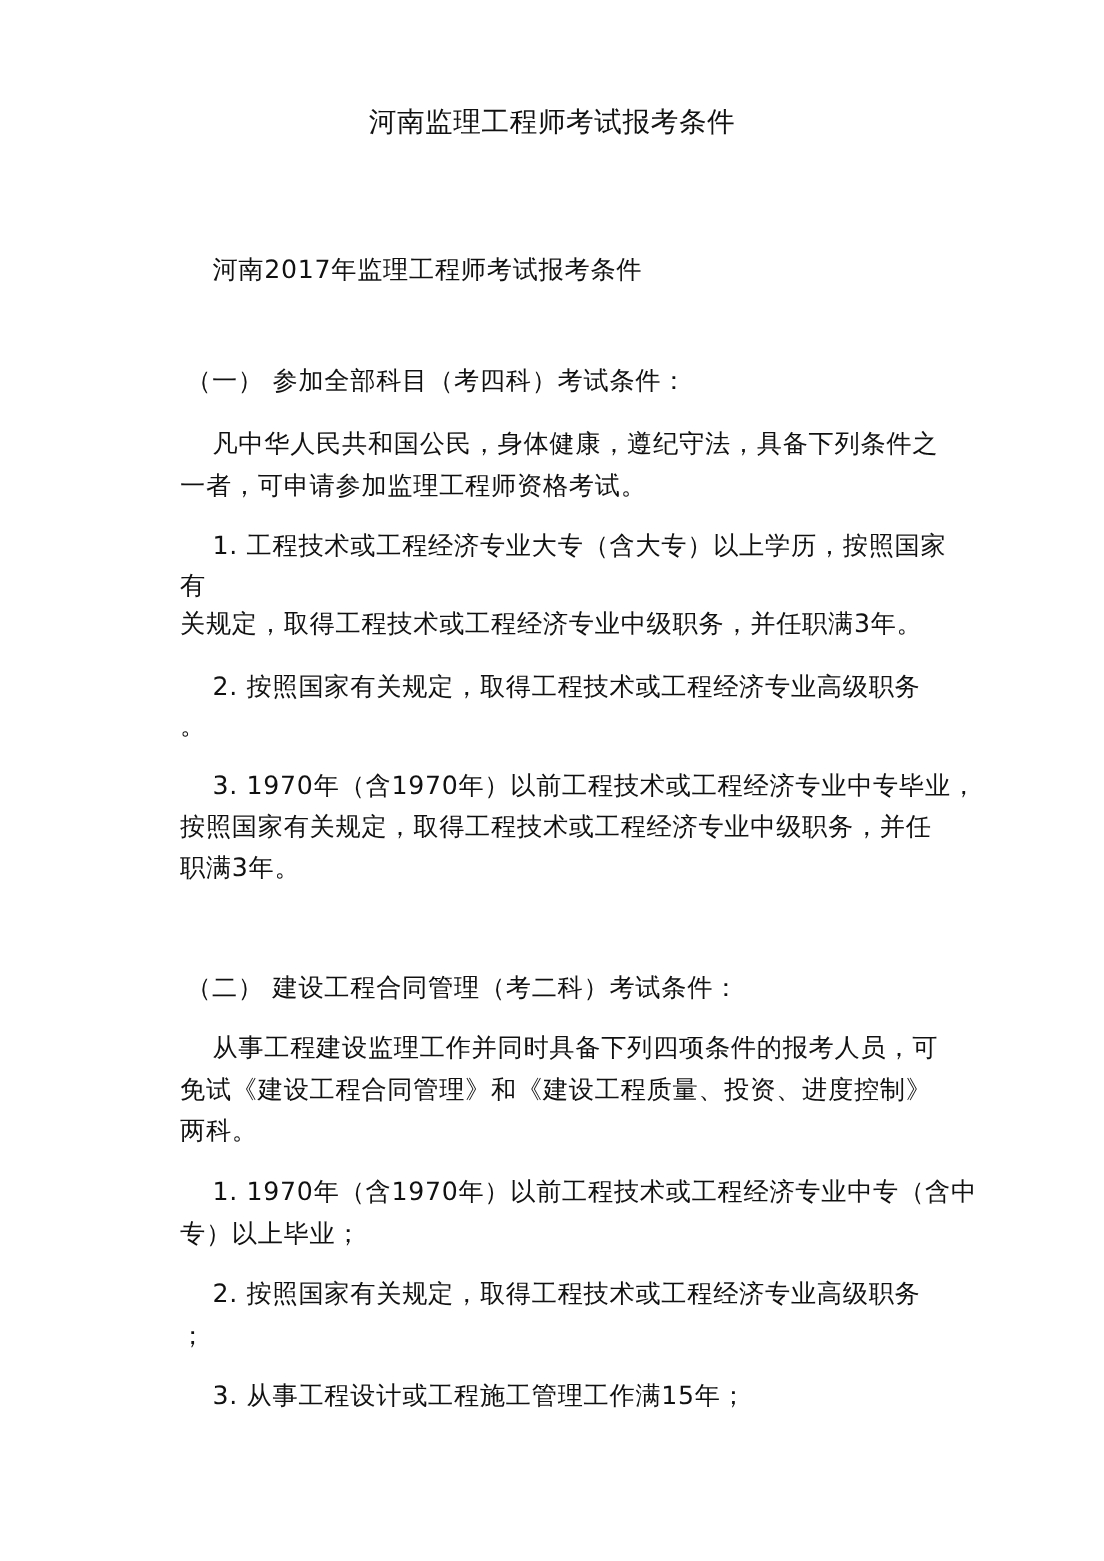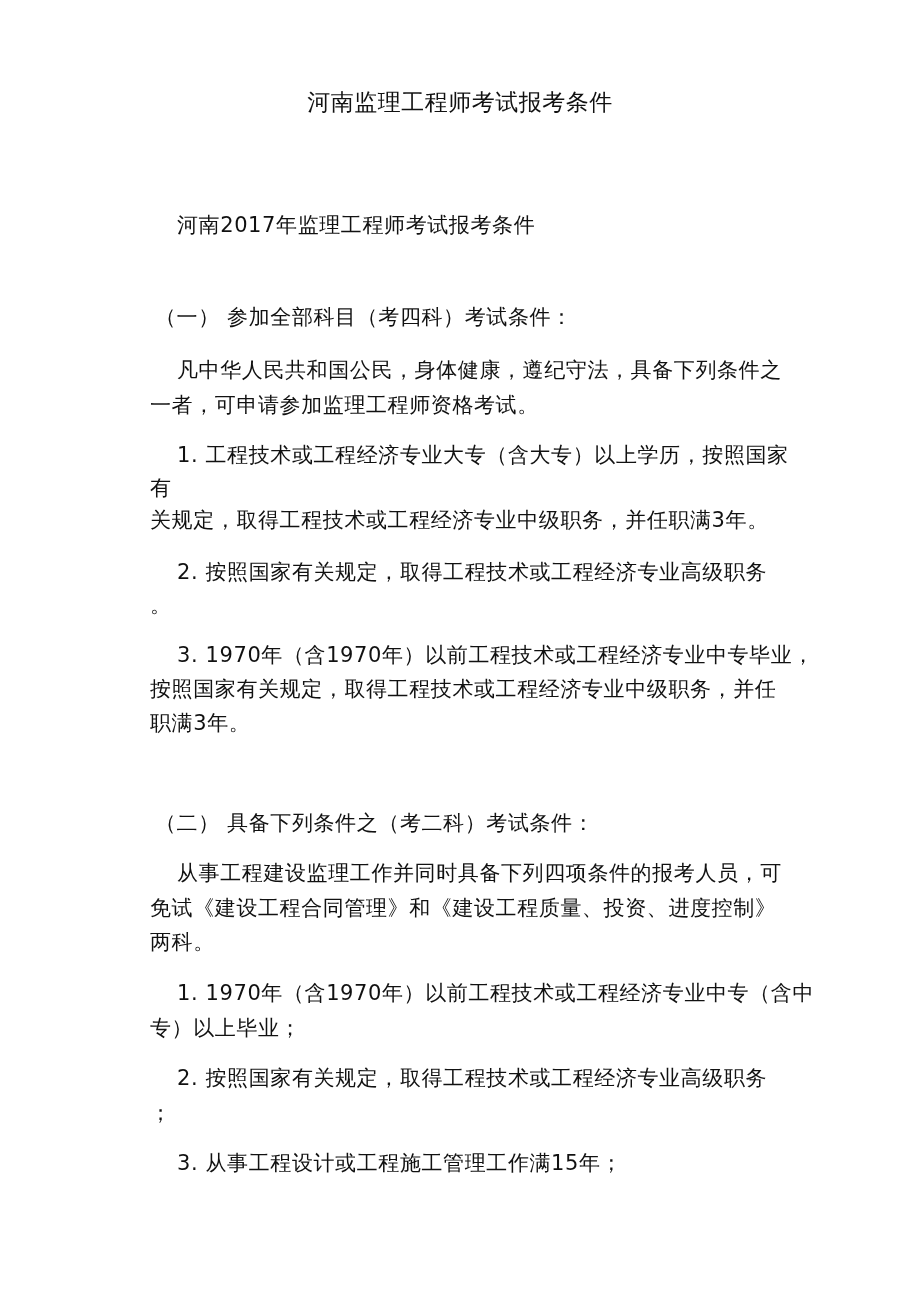--- a/index.html
+++ b/index.html
@@ -31,21 +31,21 @@
   <div class="line flush" style="top:505px">关规定，取得工程技术或工程经济专业中级职务，并任职满3年。</div>
 
   <div class="line ind" style="top:557px">2. 按照国家有关规定，取得工程技术或工程经济专业高级职务</div>
   <div class="line flush" style="top:590px">。</div>
 
   <div class="line ind" style="top:640px">3. 1970年（含1970年）以前工程技术或工程经济专业中专毕业，</div>
   <div class="line flush" style="top:674px">按照国家有关规定，取得工程技术或工程经济专业中级职务，并任</div>
   <div class="line flush" style="top:708px">职满3年。</div>
 
 
-  <div class="line sec" style="top:808px">（二）  具备下列条件之（考二科）考试条件：</div>
+  <div class="line sec" style="top:808px">（二）  建设工程合同管理（考二科）考试条件：</div>
 
   <div class="line ind" style="top:858px">从事工程建设监理工作并同时具备下列四项条件的报考人员，可</div>
   <div class="line flush" style="top:893px">免试《建设工程合同管理》和《建设工程质量、投资、进度控制》</div>
   <div class="line flush" style="top:927px">两科。</div>
 
   <div class="line ind" style="top:978px">1. 1970年（含1970年）以前工程技术或工程经济专业中专（含中</div>
   <div class="line flush" style="top:1013px">专）以上毕业；</div>
 
   <div class="line ind" style="top:1063px">2. 按照国家有关规定，取得工程技术或工程经济专业高级职务</div>
   <div class="line flush" style="top:1098px">；</div>

